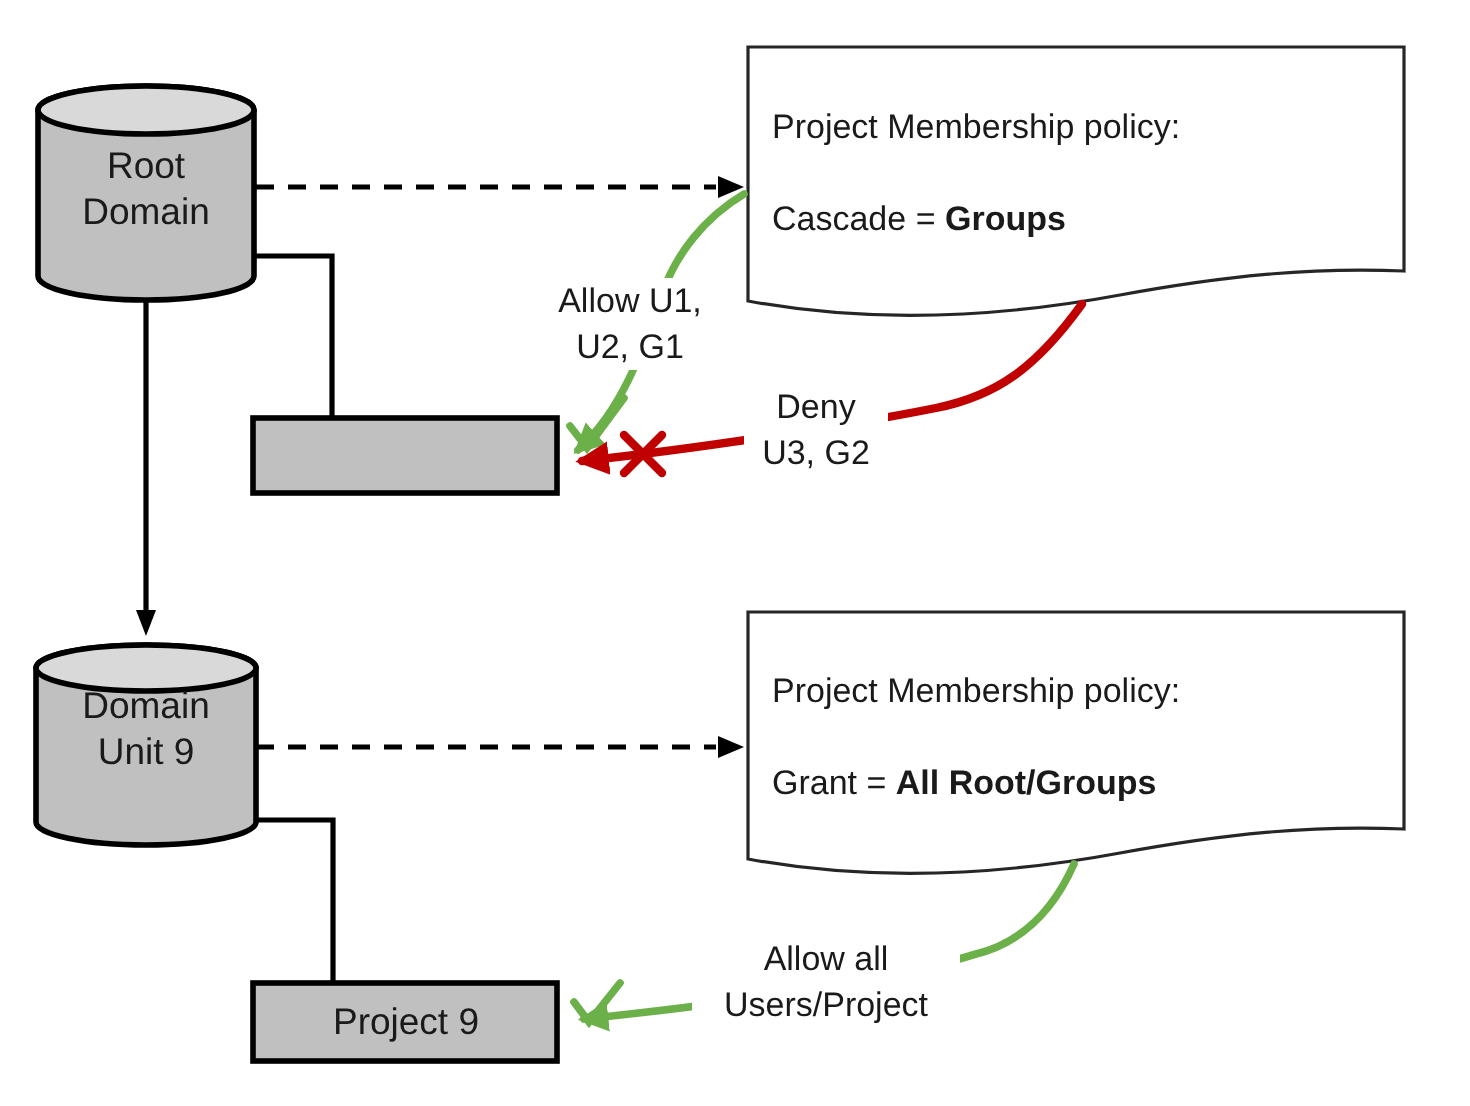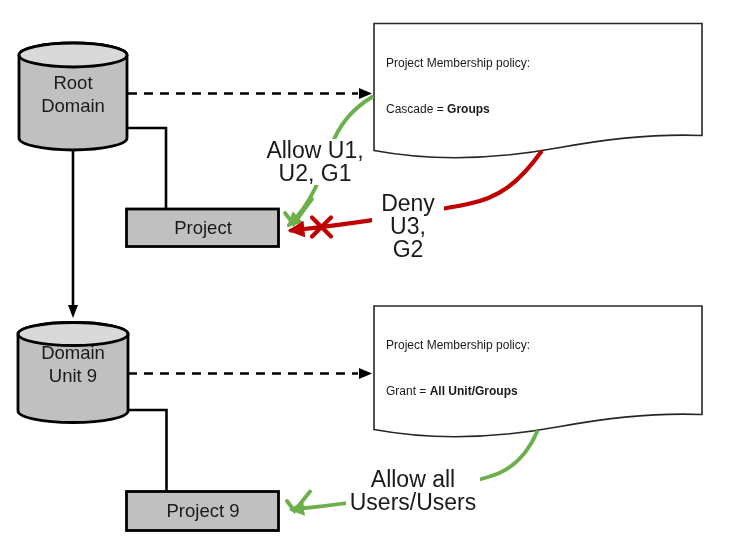--- a/index.html
+++ b/index.html
@@ -9,23 +9,23 @@
     background:#ffffff;
     font-family:"Liberation Sans", sans-serif;
     color:#1a1a1a;
     overflow:hidden;
   }
   .stage svg{position:absolute;left:0;top:0;}
   .lbl{position:absolute;white-space:pre-line;color:#1a1a1a;}
   .center{text-align:center;}
   .node-lbl{font-size:18.5px;line-height:23px;text-align:center;}
   .box-lbl{display:flex;align-items:center;justify-content:center;font-size:18.5px;}
-  .doc-text{font-size:12px;line-height:23px;}
+  .doc-text{font-size:17px;line-height:23px;}
   .doc-text b{font-weight:700;}
-  .ann{font-size:23px;line-height:23px;background:#ffffff;text-align:center;}
+  .ann{font-size:17px;line-height:23px;background:#ffffff;text-align:center;}
 
   
   .label-root{left:19px;top:71px;width:108px;}
   .label-du9{left:18px;top:341px;width:110px;}
   .label-project{left:128px;top:209px;width:150px;height:37px;}
   .label-project9{left:128px;top:491px;width:150px;height:40px;}
   .doc1-text{left:386px;top:29px;width:300px;}
   .doc2-text{left:386px;top:311px;width:300px;}
   .ann-allow1{left:266px;top:139px;width:98px;}
   .ann-deny{left:372px;top:192px;width:72px;}
@@ -86,33 +86,32 @@
 
     <path d="M 285 213 L 293.5 224 L 312 199" class="green-stroke"></path>
     <path d="M 312 217.5 L 331 236.5 M 331 217.5 L 312 236.5" class="red-stroke"></path>
     <path d="M 287 501 L 294.5 511 L 310 491.5" class="green-stroke"></path>
   </svg>
 
   <div class="lbl center node-lbl label-root">Root
 Domain</div>
   <div class="lbl center node-lbl label-du9">Domain
 Unit 9</div>
-  <div class="lbl box-lbl label-project">Project</div>
   <div class="lbl box-lbl label-project9">Project 9</div>
 
   <div class="lbl doc-text doc1-text">
     <div>Project Membership policy:</div>
     <div><span>Cascade = </span><b>Groups</b></div>
   </div>
 
   <div class="lbl doc-text doc2-text">
     <div>Project Membership policy:</div>
-    <div><span>Grant = </span><b>All Unit/Groups</b></div>
+    <div><span>Grant = </span><b>All Root/Groups</b></div>
   </div>
 
   <div class="lbl ann ann-allow1">Allow U1,
 U2, G1</div>
   <div class="lbl ann ann-deny">Deny
 U3, G2</div>
   <div class="lbl ann ann-allow2">Allow all
-Users/Users</div>
+Users/Project</div>
 
 </div>
 
 </body></html>

